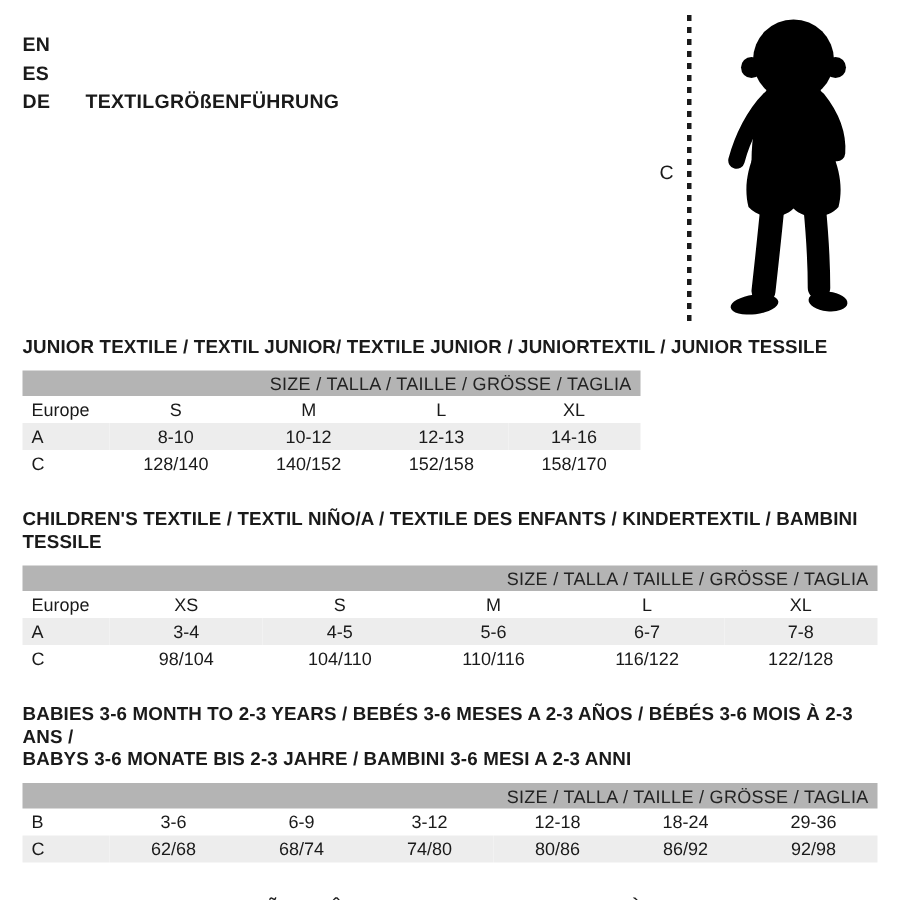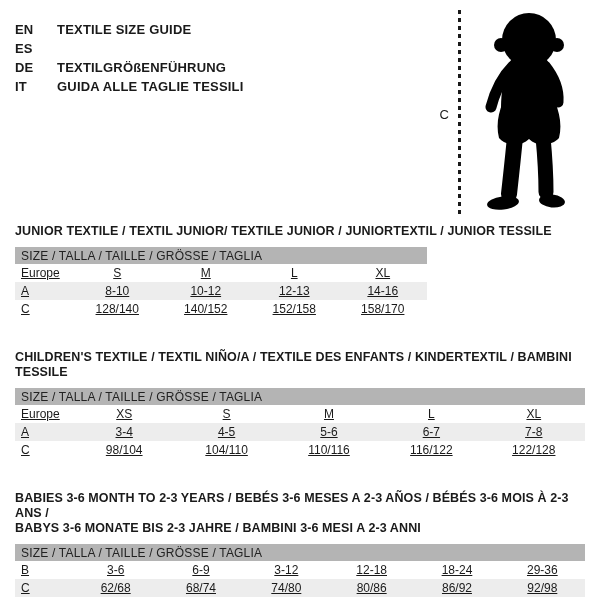--- a/index.html
+++ b/index.html
@@ -19,57 +19,52 @@
 
   .figure { position:absolute; top:-4px; right:-12px; height:208px; display:flex; align-items:stretch; }
   .c-label { align-self:center; font-size:13px; margin-right:9px; color:#1a1a1a; }
   .dash-line { width:3px; background:repeating-linear-gradient(to bottom,#1a1a1a 0 4px, transparent 4px 8px); }
   .baby-wrap { margin-left:12px; }
 
   
   .sections { margin-top:2px; }
   .section-title { font-weight:bold; font-size:12.5px; letter-spacing:.1px; line-height:15px; }
   .section { margin-top:4px; }
-  .section + .section { margin-top:32px; }
+  .section + .section { margin-top:21px; }
 
   table.size-table { border-collapse:collapse; table-layout:fixed; font-size:12px; margin-top:8px; }
   table.full { width:570px; }
   table.narrow { width:412px; }
   th.bar {
-    background:#b4b4b4; color:#222; font-weight:normal; text-align:left;
+    background:#b4b4b4; color:#222; font-weight:normal; text-align:right;
     height:17px; padding:1px 6px; font-size:12px; letter-spacing:.2px;
   }
-  td { height:18px; padding:0 4px; text-align:center; vertical-align:middle;text-decoration:underline; }
+  td { height:18px; padding:0 4px; text-align:center; vertical-align:middle; }
   td.rowlabel { text-align:left; padding-left:6px; }
   tr.alt { background:#ededed; }
 
   
   .legend { margin-top:22px; font-weight:bold; font-size:12.5px; line-height:17.5px; letter-spacing:.1px; }
 </style>
 </head>
 <body>
 
 <div class="page">
 
   <div class="header">
     <div class="langs">
       <div class="lang-row">
         <span class="lang-code">EN</span>
-        <span class="lang-label">TEXTILE SIZE GUIDE</span>
       </div>
       <div class="lang-row">
         <span class="lang-code">ES</span>
       </div>
       <div class="lang-row">
         <span class="lang-code">DE</span>
         <span class="lang-label">TEXTILGRÖßENFÜHRUNG</span>
-      </div>
-      <div class="lang-row">
-        <span class="lang-code">IT</span>
-        <span class="lang-label">GUIDA ALLE TAGLIE TESSILI</span>
       </div>
     </div>
 
     <div class="figure">
       <span class="c-label">C</span>
       <div class="dash-line"></div>
       <div class="baby-wrap">
         <svg width="112" height="206" viewBox="0 0 112 206" xmlns="http://www.w3.org/2000/svg" aria-hidden="true">
           <g fill="#000">
 

